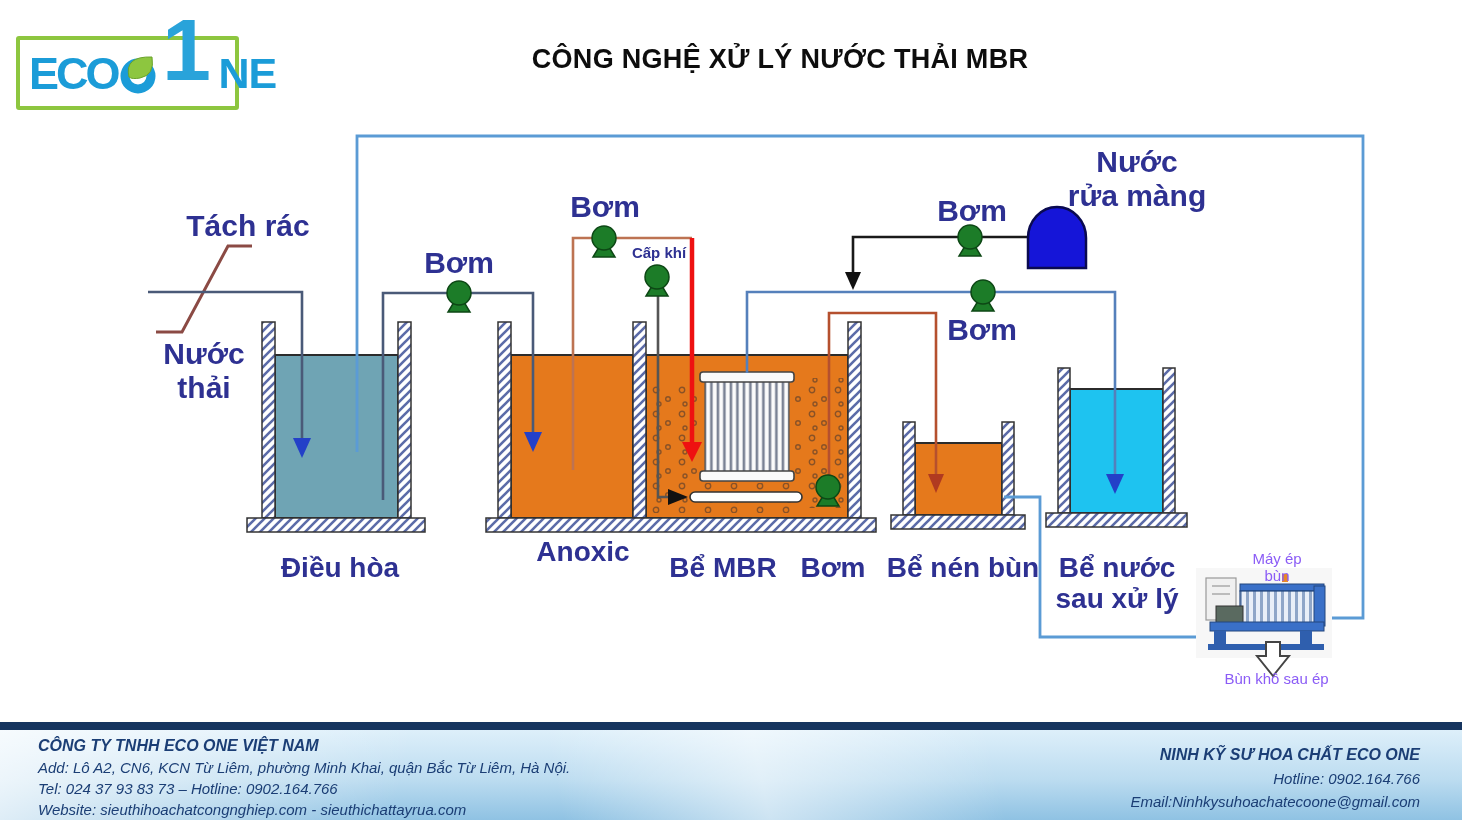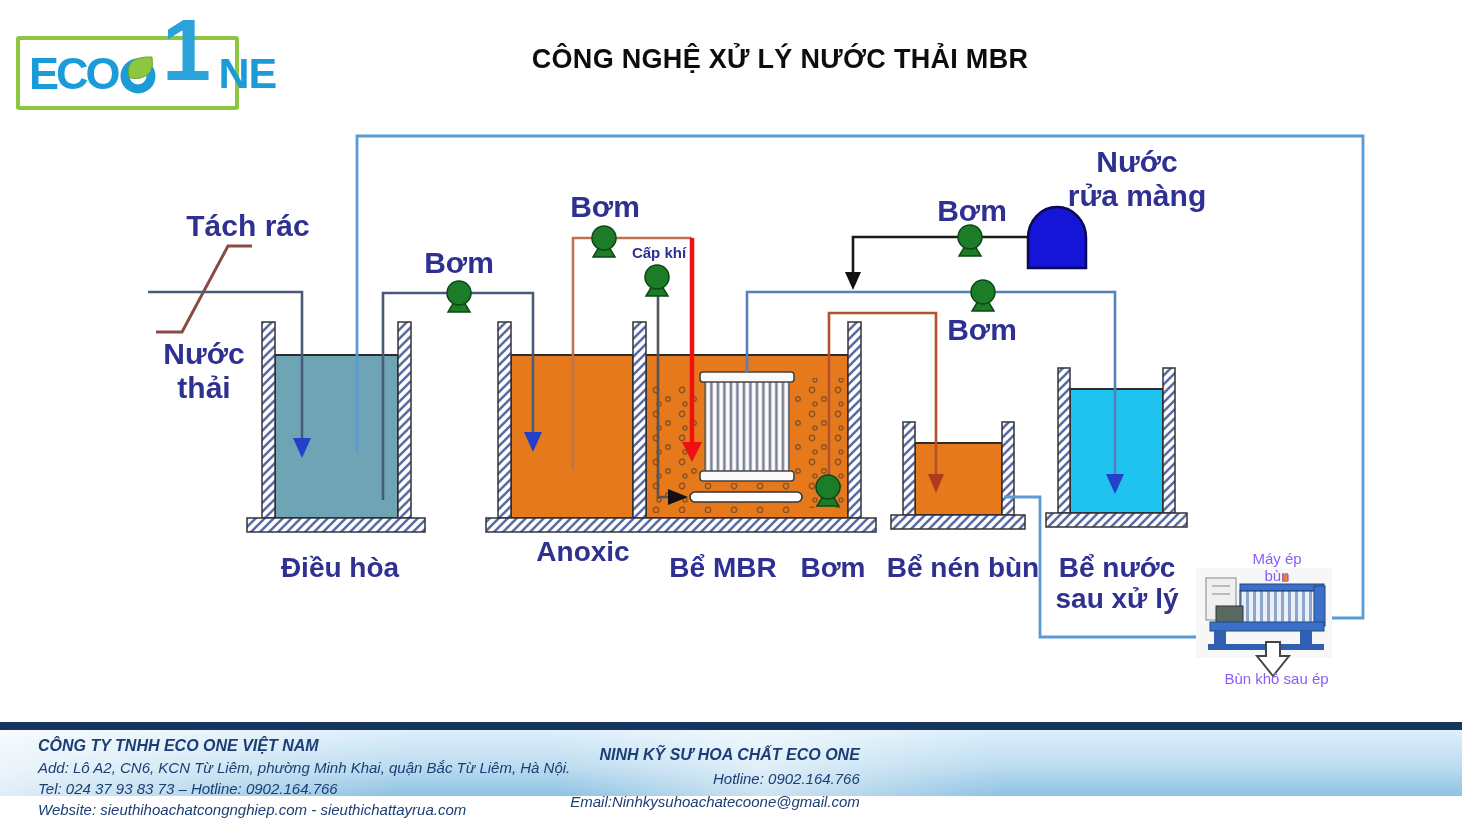--- a/index.html
+++ b/index.html
@@ -21,26 +21,26 @@
   
   .lbl{position:absolute;transform:translateX(-50%);text-align:center;color:#2e3192;
        font-weight:bold;white-space:pre-line;line-height:1.12;}
   .lbl-big{font-size:30px;}
   .lbl-tank{font-size:28px;}
   .lbl-sm{font-size:15px;}
   .lbl-dark{color:#8b5cf6;font-weight:400;}
 
   
   .footer-bar{position:absolute;left:0;top:722px;width:1462px;height:8px;background:#16355f;}
-  .footer{position:absolute;left:0;top:730px;width:1462px;height:66px;
+  .footer{position:absolute;left:0;top:730px;width:1462px;height:90px;
           background:
             linear-gradient(105deg, rgba(255,255,255,.75) 0%, rgba(255,255,255,0) 28%),
             linear-gradient(78deg, rgba(255,255,255,0) 38%, rgba(255,255,255,.55) 52%, rgba(255,255,255,0) 68%),
             linear-gradient(180deg,#ddeffa 0%,#bcdcf0 55%,#8fc2e3 100%);
-          display:flex;justify-content:flex-start;box-sizing:border-box;padding:7px 42px 8px 38px;}
+          display:flex;justify-content:space-between;box-sizing:border-box;padding:7px 42px 8px 38px;}
   .footer .col{display:flex;flex-direction:column;gap:4px;color:#1b3e75;font-style:italic;font-size:15px;}
   .footer .col.right{text-align:right;gap:6px;padding-top:9px;font-style:italic;}
   .f-company,.f-name{font-weight:bold;font-size:16px;}
 </style>
 </head>
 <body>
 
 <svg class="abs" style="left:0;top:0;" width="1462" height="820" viewBox="0 0 1462 820">
   <defs>
     <pattern id="hatch" patternUnits="userSpaceOnUse" width="9" height="9">

